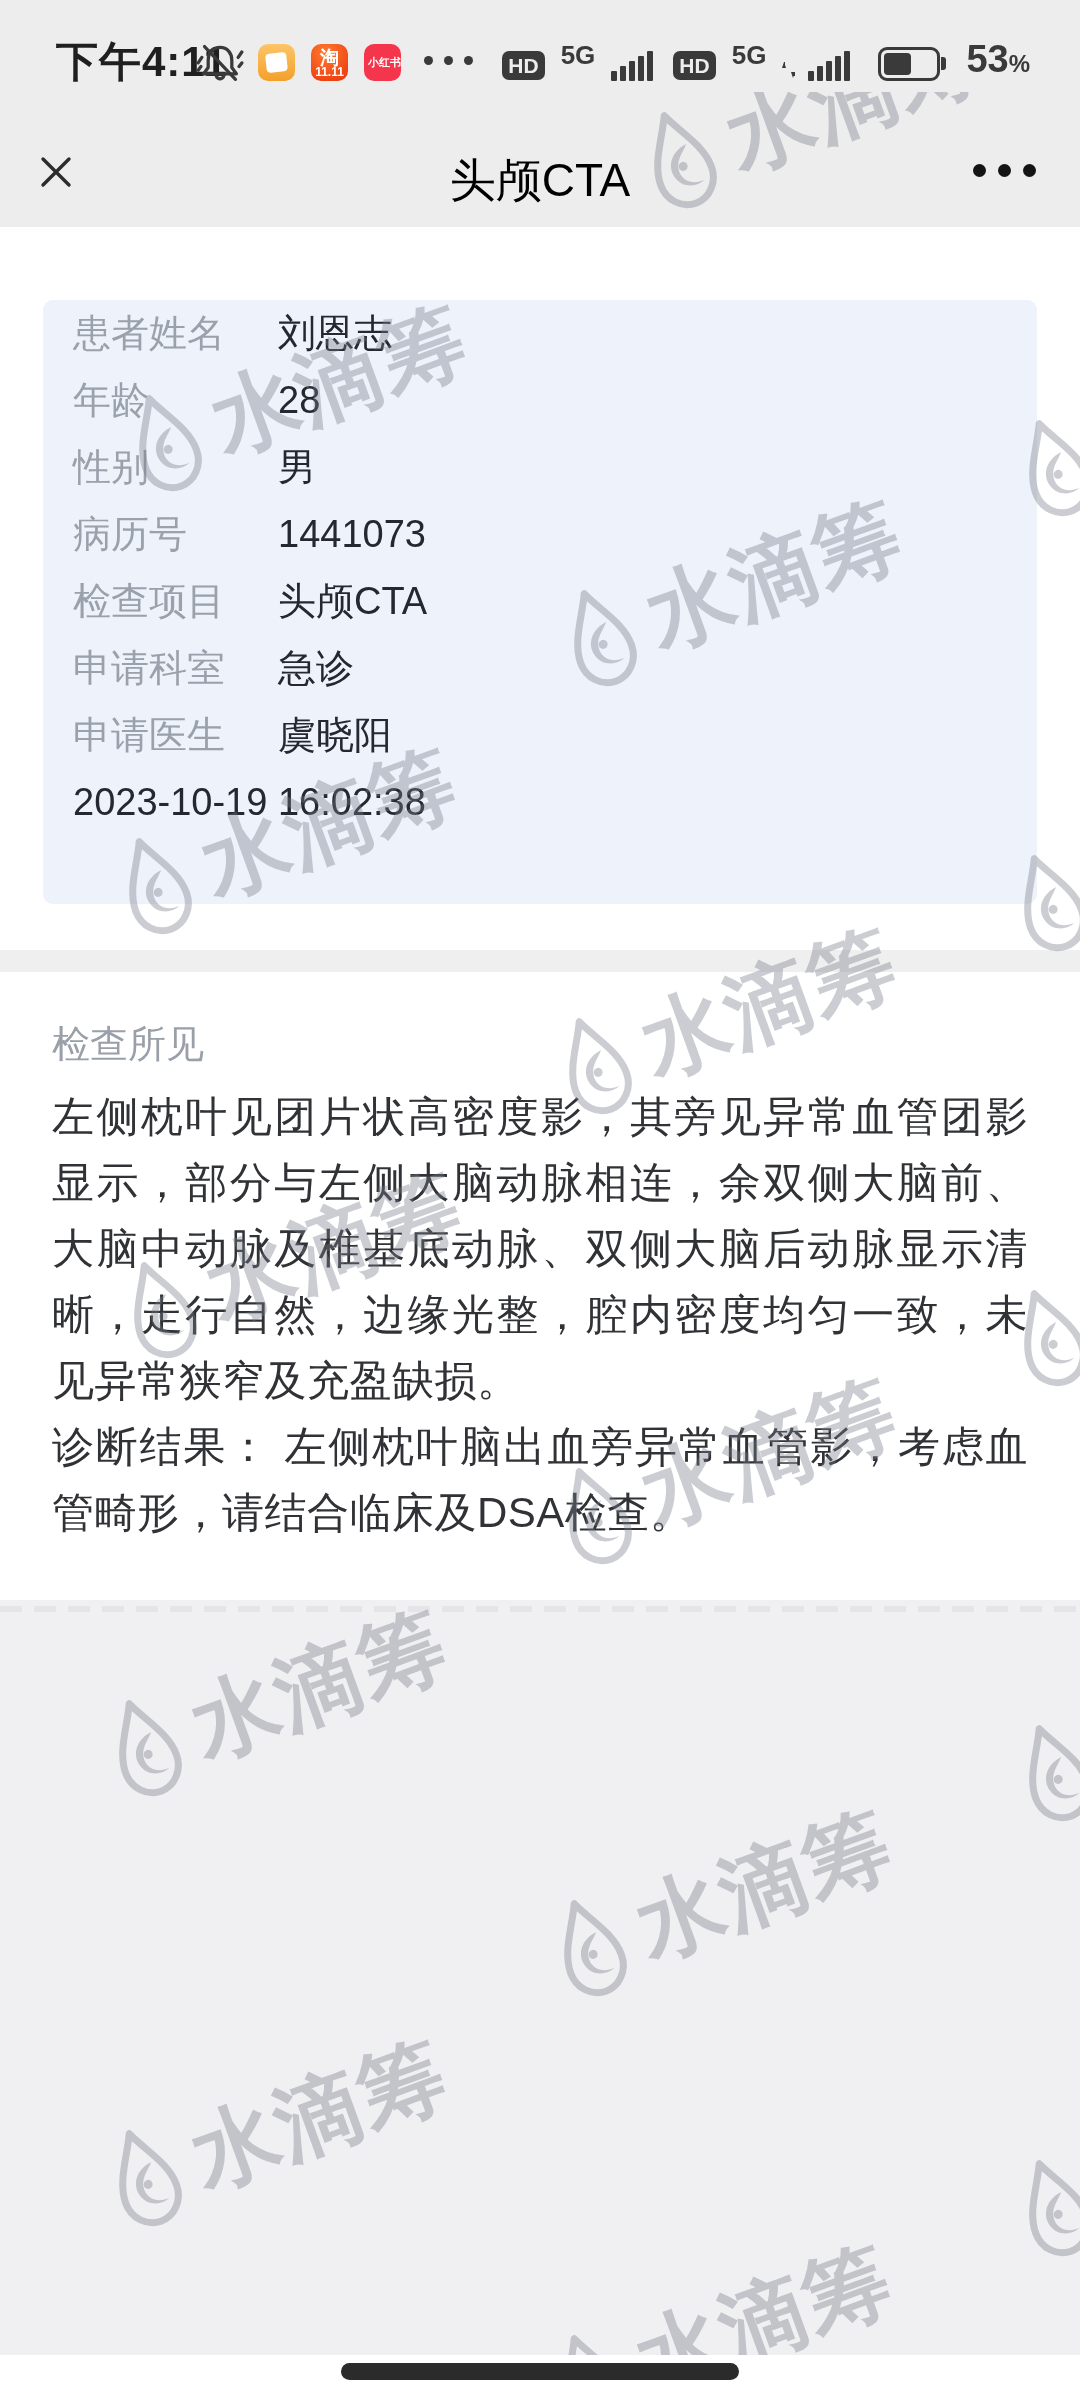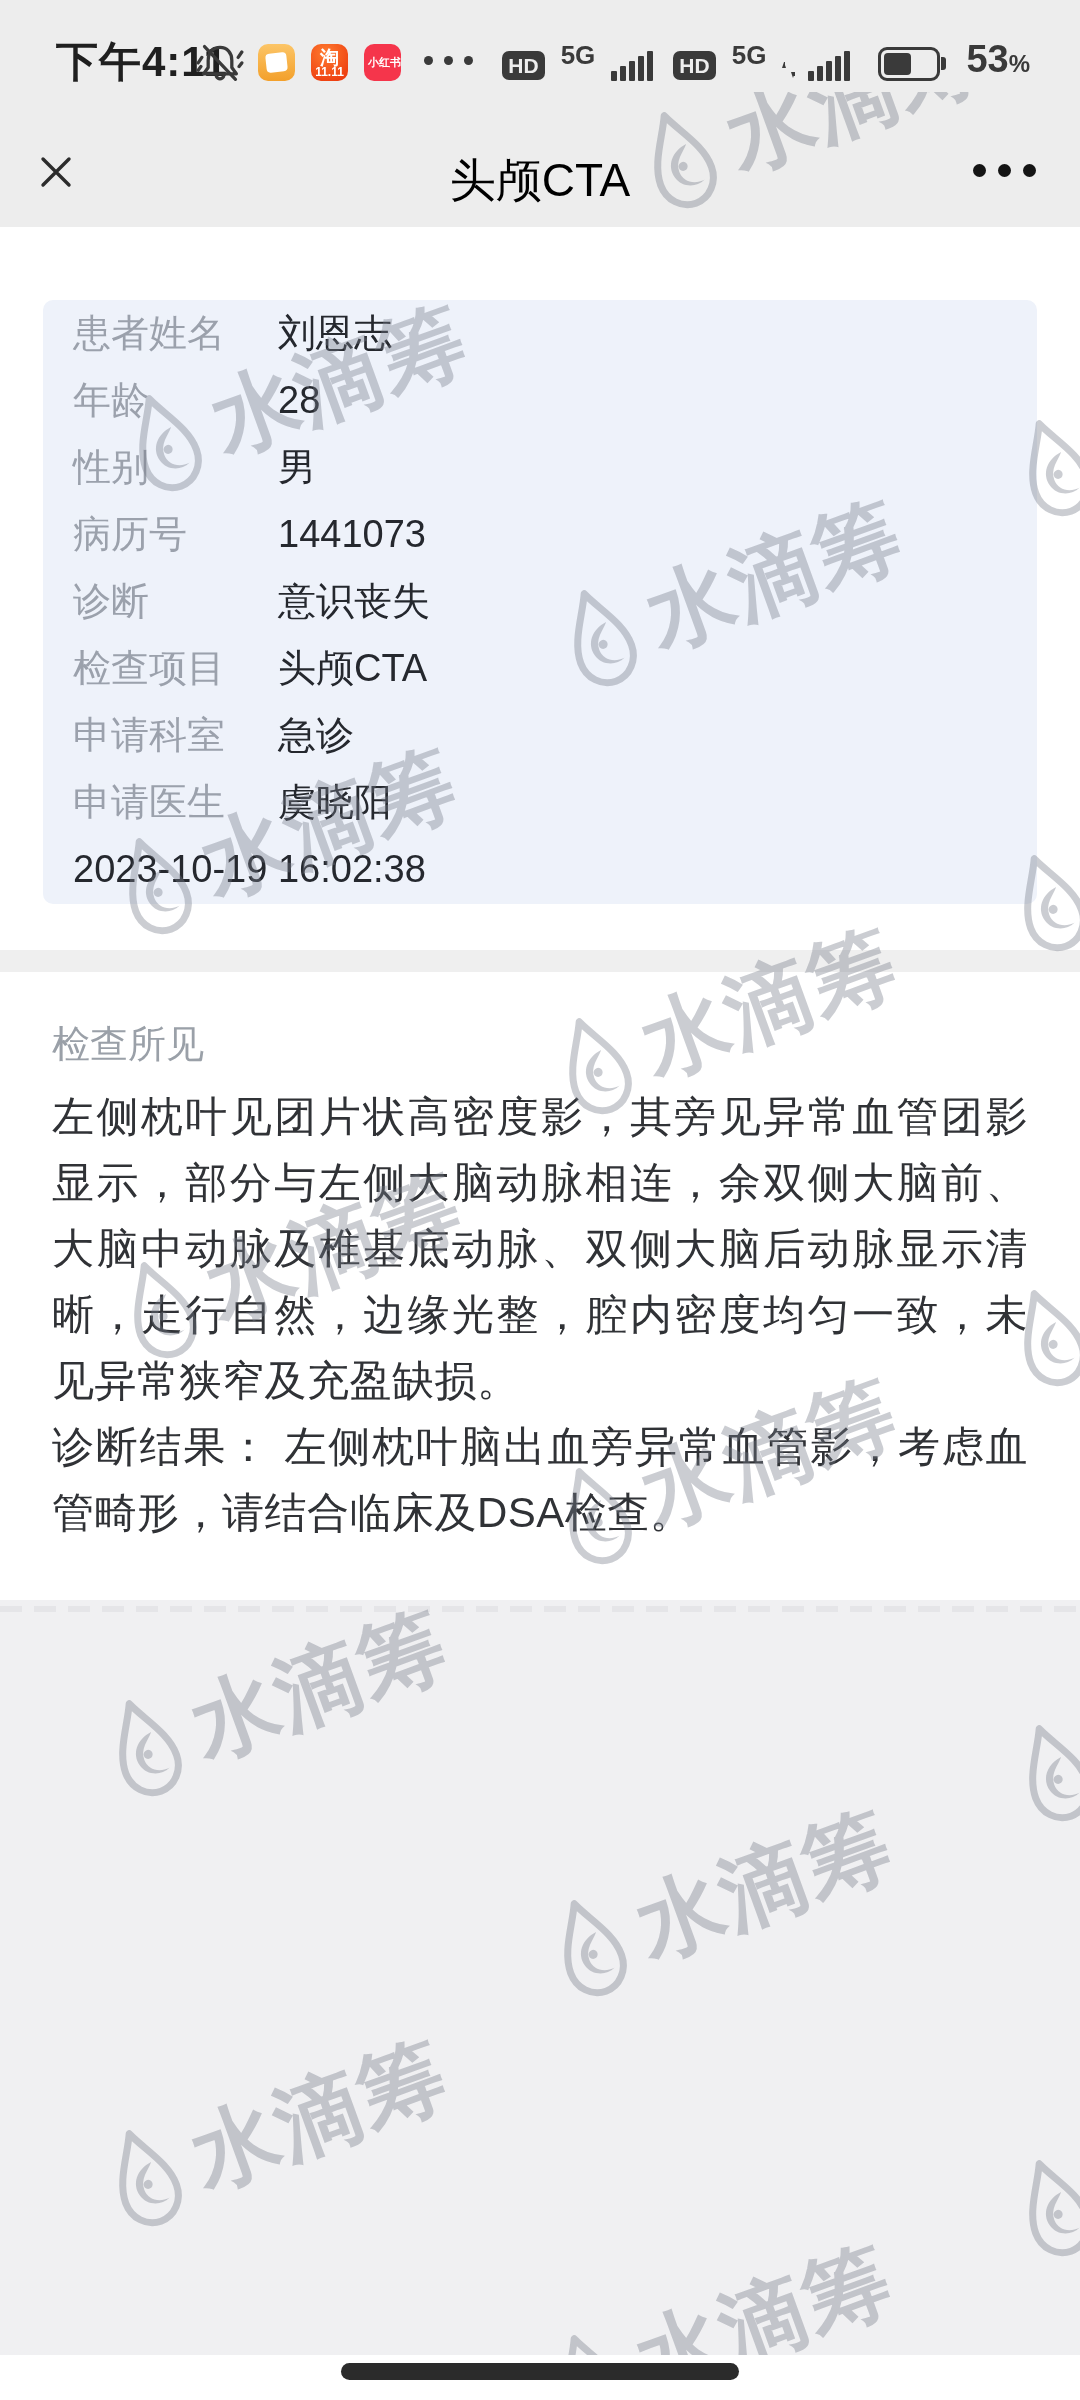--- a/index.html
+++ b/index.html
@@ -165,24 +165,20 @@
         </div>
       <div class="card-row">
           <span class="lbl">性别</span>
           <span class="val">男</span>
         </div>
       <div class="card-row">
           <span class="lbl">病历号</span>
           <span class="val">1441073</span>
         </div>
       <div class="card-row">
-          <span class="lbl">诊断</span>
-          <span class="val">意识丧失</span>
-        </div>
-      <div class="card-row">
           <span class="lbl">检查项目</span>
           <span class="val">头颅CTA</span>
         </div>
       <div class="card-row">
           <span class="lbl">申请科室</span>
           <span class="val">急诊</span>
         </div>
       <div class="card-row">
           <span class="lbl">申请医生</span>
           <span class="val">虞晓阳</span>

